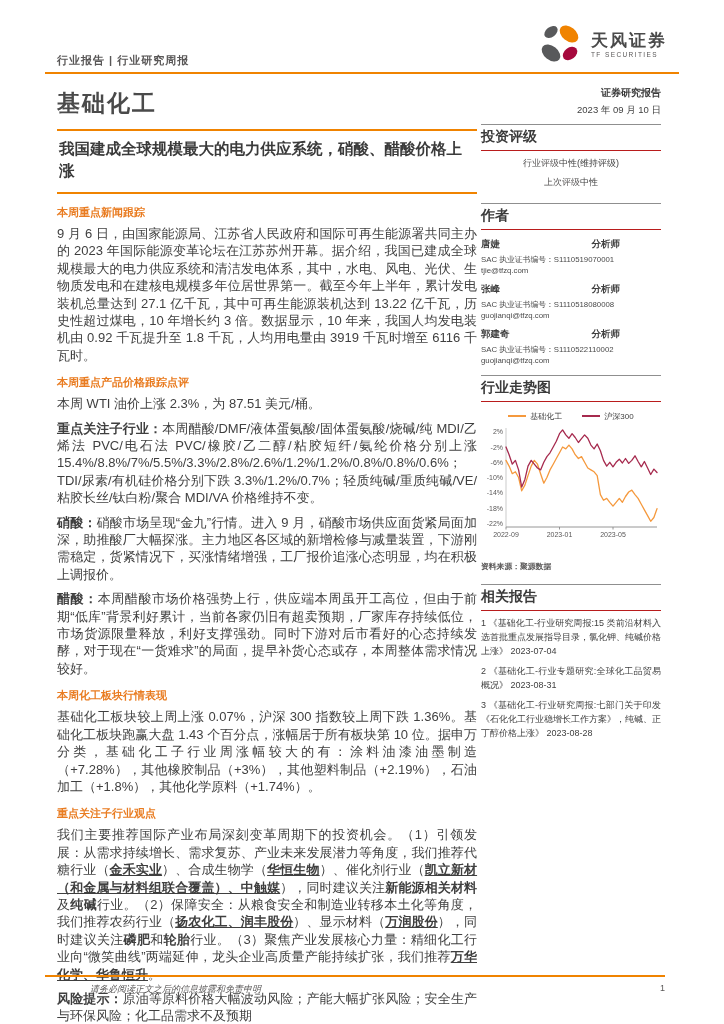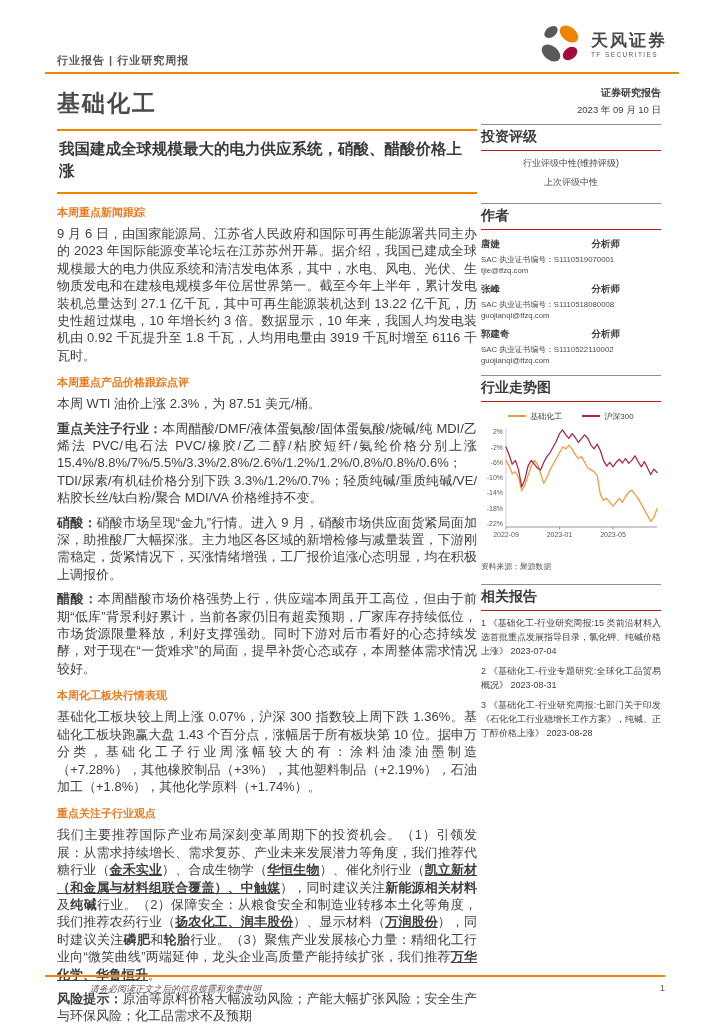--- a/index.html
+++ b/index.html
@@ -38,21 +38,21 @@
   .rating-row{display:flex;justify-content:center;font-size:9px;padding-top:6px;}
   .rating-row .lab{color:#595757;}
   .author{margin-top:8px;}
   .author-top{position:relative;font-size:9.5px;font-weight:bold;}
   .author-title{position:absolute;left:57%;font-weight:bold;margin-left:8px;}
   .author-sac{font-size:7.8px;color:#4a4a4a;margin-top:2.5px;}
   .author-email{font-size:7.8px;color:#4a4a4a;margin-top:1.5px;}
   .authors-wrap{padding-bottom:10px;}
   .legend{display:flex;gap:20px;justify-content:center;margin:9px 0 1px;font-size:8px;color:#3f3f3f;}
   .lg-swatch{display:inline-block;width:18px;height:2px;margin-right:4px;vertical-align:2px;}
-  .chart-source{font-size:7.8px;color:#595757;margin:16px 0 12px;}
+  .chart-source{font-size:7.8px;color:#595757;margin:16px 0 12px;font-weight:bold;}
   .report-item{font-size:9px;line-height:1.55;margin-top:6px;text-align:justify;color:#3f3f3f;}
   .reports-wrap{padding-bottom:8px;}
 
   
   .footer-line{position:absolute;left:45px;width:620px;top:975px;border:0;border-top:2.5px solid #F08300;margin:0;}
   .footer-text{position:absolute;left:90px;top:983px;font-size:9px;color:#595757;font-style:italic;}
   .footer-page{position:absolute;left:45px;width:620px;top:983px;text-align:right;font-size:9px;color:#595757;}
 </style>
 </head>
 <body>

